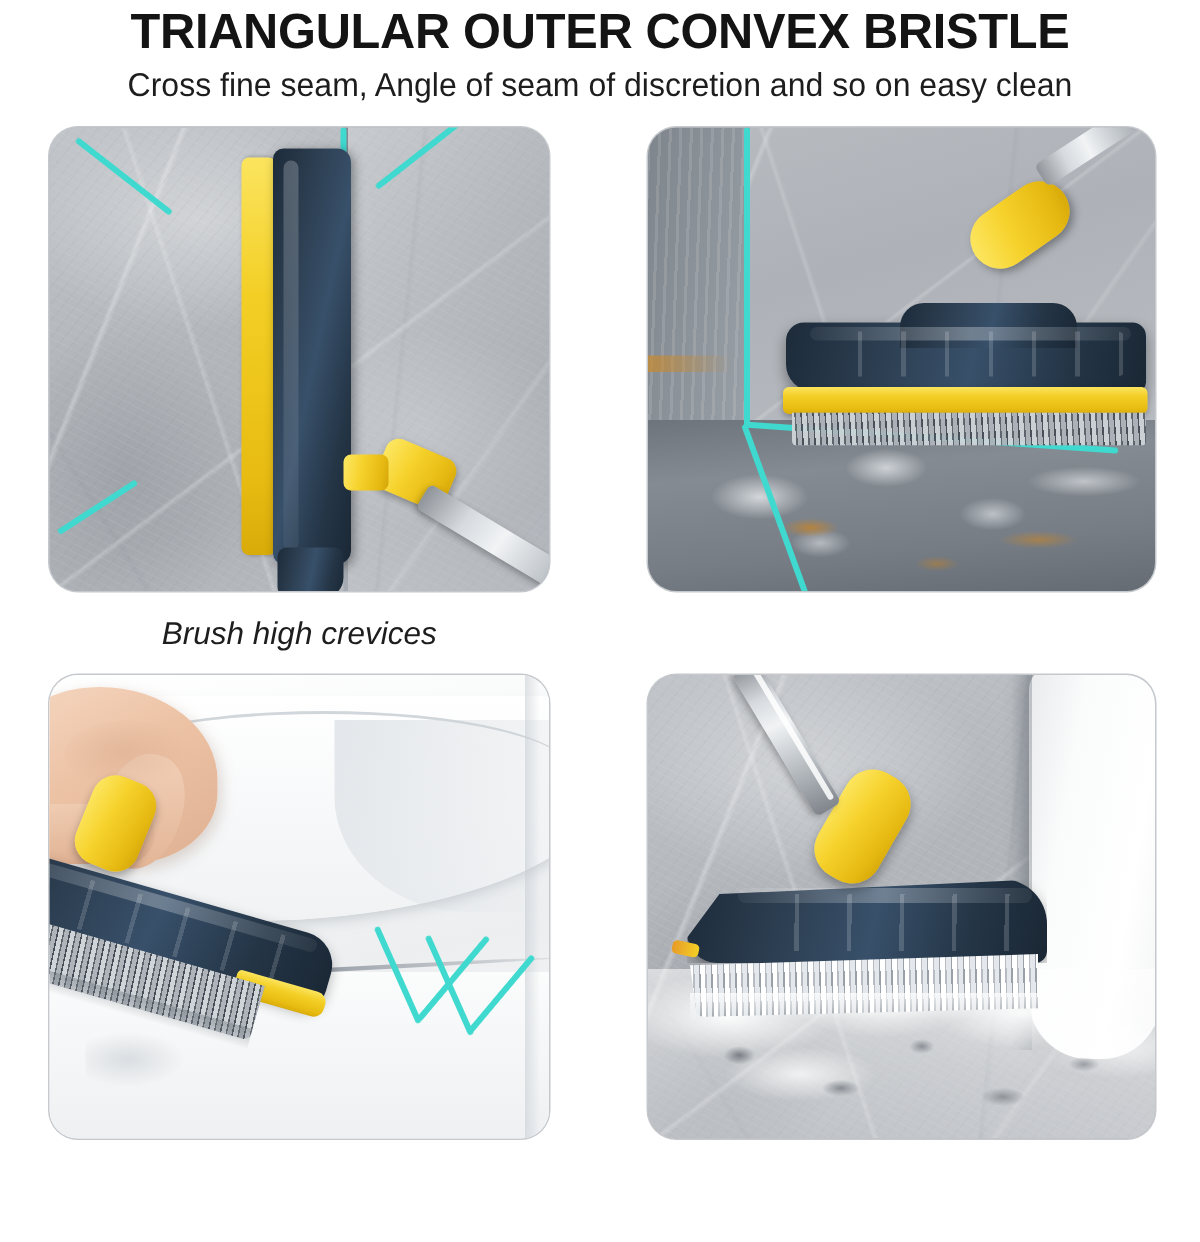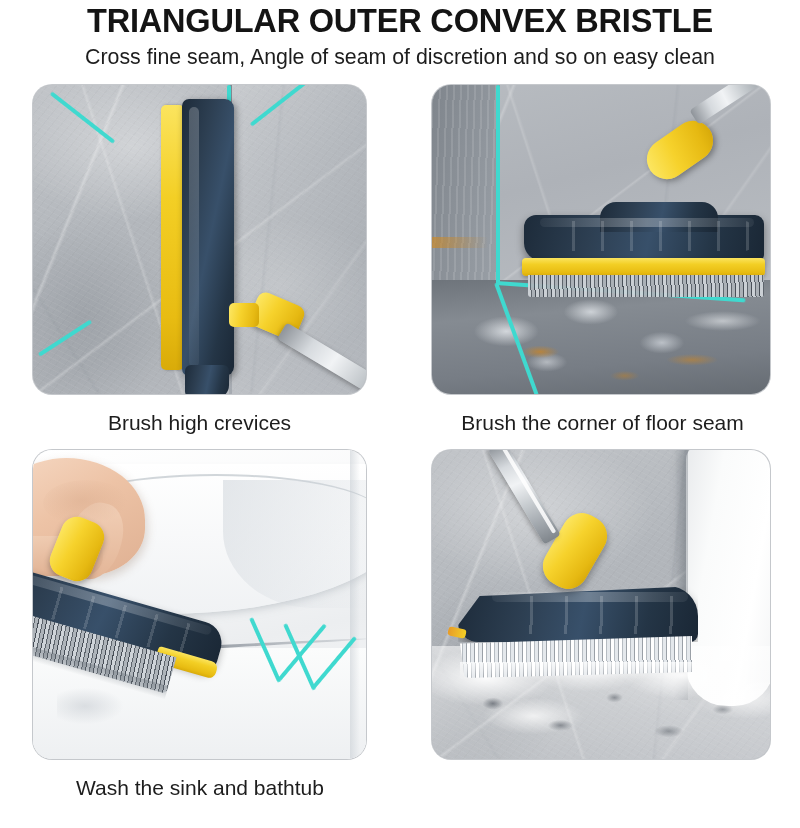--- a/index.html
+++ b/index.html
@@ -42,21 +42,21 @@
   #panel-2 { left: 432px; top: 85px;  width: 338px; height: 309px; }
   #panel-3 { left: 33px;  top: 450px; width: 333px; height: 309px; }
   #panel-4 { left: 432px; top: 450px; width: 338px; height: 309px; }
 
   .caption {
     position: absolute;
     text-align: center;
     font-size: 21px; color: #1d1d1d; line-height: 26px;
     font-weight: normal;
   }
-  #caption-1 { left: 33px;  top: 410px; width: 333px; }
+  #caption-1 { left: 33px;  top: 410px; width: 333px; font-style: italic; }
   #caption-2 { left: 420px; top: 410px; width: 365px; }
   #caption-3 { left: 20px;  top: 775px; width: 360px; }
   #caption-4 { left: 420px; top: 768px; width: 365px; }
 
   
   .scene { position: absolute; inset: 0; }
 
   
   .tile-gray {
     position: absolute; inset: 0;
@@ -192,21 +192,20 @@
 
         <div class="yellow-blade" style="left:4px;top:61px;width:243px;height:18px;border-radius:4px;box-shadow:0 2px 4px rgba(0,0,0,.3);"></div>
 
         <div class="bristles-gray" style="left:10px;top:78px;width:236px;height:22px;border-radius:0 0 3px 3px;opacity:.95;"></div>
       </div>
 
       <div class="yellow-grip" style="left:212px;top:45px;width:72px;height:40px;border-radius:20px;transform:rotate(-35deg);box-shadow:1px 3px 6px rgba(0,0,0,.35);"></div>
       <div class="steel-pole" style="left:262px;top:24px;width:92px;height:17px;border-radius:4px;transform:rotate(-33deg);transform-origin:left center;"></div>
     </div>
   </div>
-  <div class="caption" id="caption-2">Brush the corner of floor seam</div>
 
   <div class="panel" id="panel-3" style="background:#f2f3f4;">
     <div class="scene">
       <div style="position:absolute;inset:0;background:linear-gradient(168deg,#ffffff 0%,#f6f7f8 38%,#eceef0 62%,#f8f9fa 100%);"></div>
 
       <div style="position:absolute;left:-30px;top:14px;width:400px;height:150px;border-radius:0 0 60% 40%;background:linear-gradient(180deg,#ffffff,#f0f2f4);box-shadow:0 5px 10px -4px rgba(150,158,166,.55);"></div>
       <div style="position:absolute;left:18px;top:24px;width:330px;height:40px;border-top:2px solid rgba(178,186,194,.6);border-radius:50%/100% 100% 0 0;"></div>
       <div style="position:absolute;left:190px;top:30px;width:150px;height:128px;background:linear-gradient(125deg,rgba(206,212,218,.55),rgba(255,255,255,0));border-radius:0 0 0 60%;"></div>
 
       <div style="position:absolute;left:0;top:196px;width:338px;height:3px;background:linear-gradient(90deg,rgba(160,168,176,.15),rgba(120,128,138,.75),rgba(160,168,176,.2));border-radius:50%;transform:rotate(-3deg);"></div>
@@ -229,21 +228,20 @@
       <div style="position:absolute;left:-48px;top:92px;width:290px;height:132px;transform:rotate(16deg);transform-origin:left top;">
         <div class="navy-head" style="left:0;top:16px;width:256px;height:48px;border-radius:8px 22px 14px 8px;box-shadow:0 4px 9px rgba(0,0,0,.32);"></div>
         <div style="position:absolute;left:22px;top:22px;width:220px;height:34px;background:repeating-linear-gradient(90deg,transparent 0 30px,rgba(255,255,255,.15) 30px 33px);border-radius:6px;"></div>
         <div style="position:absolute;left:16px;top:19px;width:226px;height:9px;background:linear-gradient(90deg,rgba(255,255,255,.06),rgba(255,255,255,.28),rgba(255,255,255,.05));border-radius:5px;"></div>
         <div class="yellow-blade" style="left:196px;top:52px;width:62px;height:17px;border-radius:3px 7px 7px 3px;"></div>
         <div class="bristles-gray" style="left:4px;top:58px;width:212px;height:38px;border-radius:0 0 5px 5px;"></div>
         <div style="position:absolute;left:4px;top:88px;width:212px;height:14px;background:linear-gradient(180deg,rgba(110,118,126,.45),rgba(255,255,255,0));"></div>
       </div>
     </div>
   </div>
-  <div class="caption" id="caption-3">Wash the sink and bathtub</div>
 
   <div class="panel" id="panel-4">
     <div class="scene">
       <div class="tile-gray"></div>
       <div class="veins"></div>
       <div class="grain"></div>
 
       <div style="position:absolute;right:-4px;top:-6px;width:88px;height:262px;background:linear-gradient(100deg,#e8eaec 0%,#fafbfb 30%,#ffffff 70%,#f2f3f4 100%);border-radius:16px 0 40px 40px;box-shadow:-5px 3px 12px rgba(90,96,104,.30);"></div>
       <div style="position:absolute;right:82px;top:0;width:14px;height:250px;background:linear-gradient(90deg,rgba(255,255,255,0),rgba(110,118,126,.38));"></div>
 

